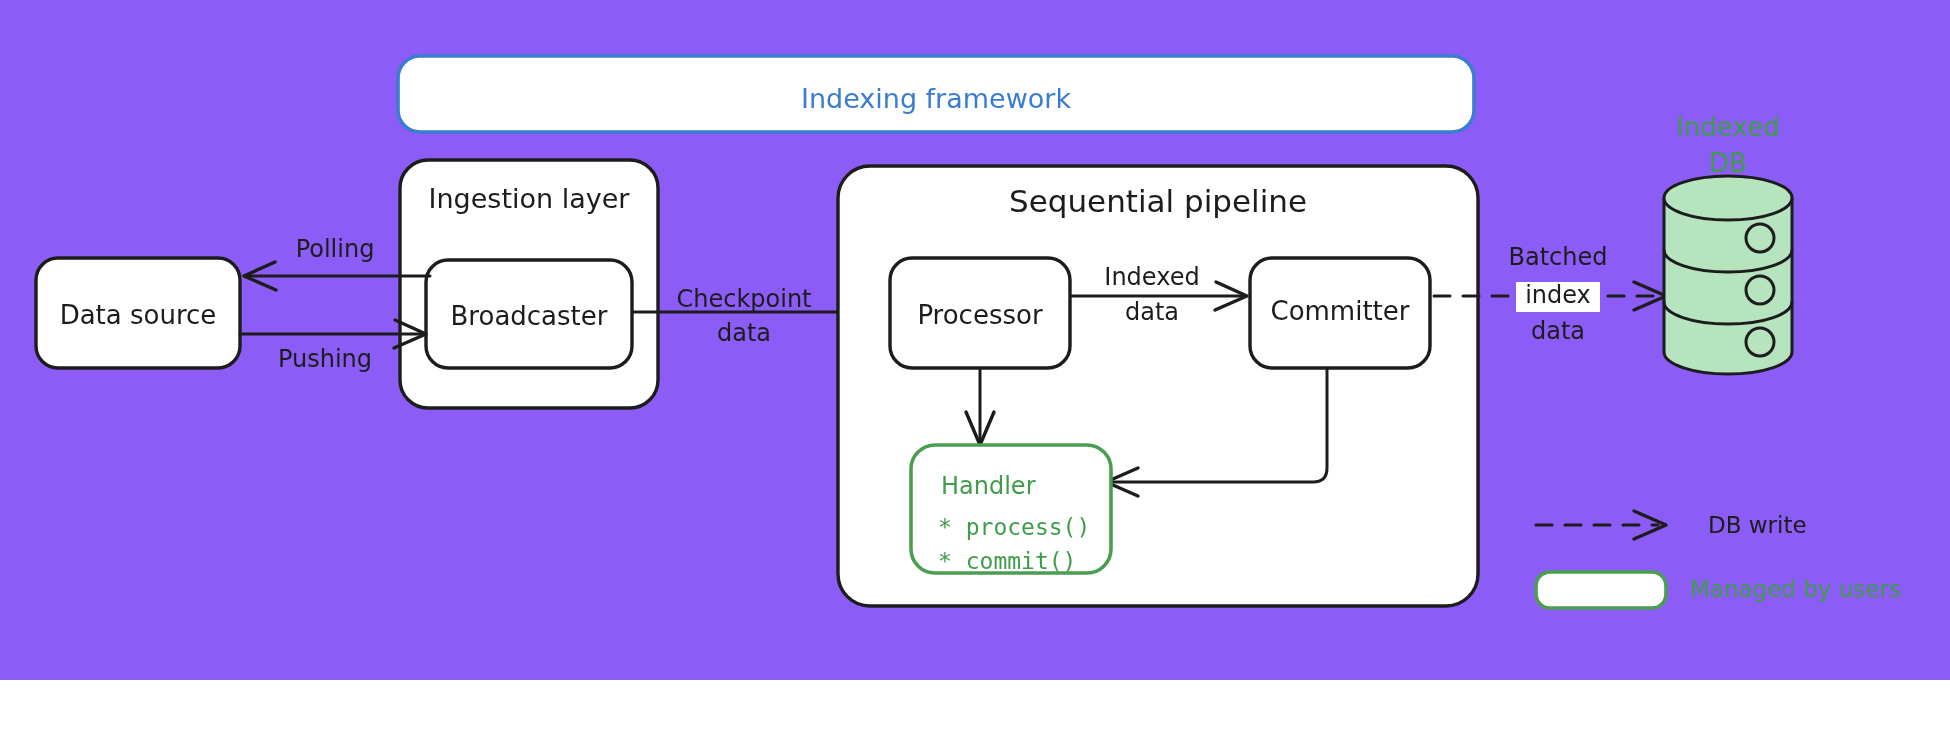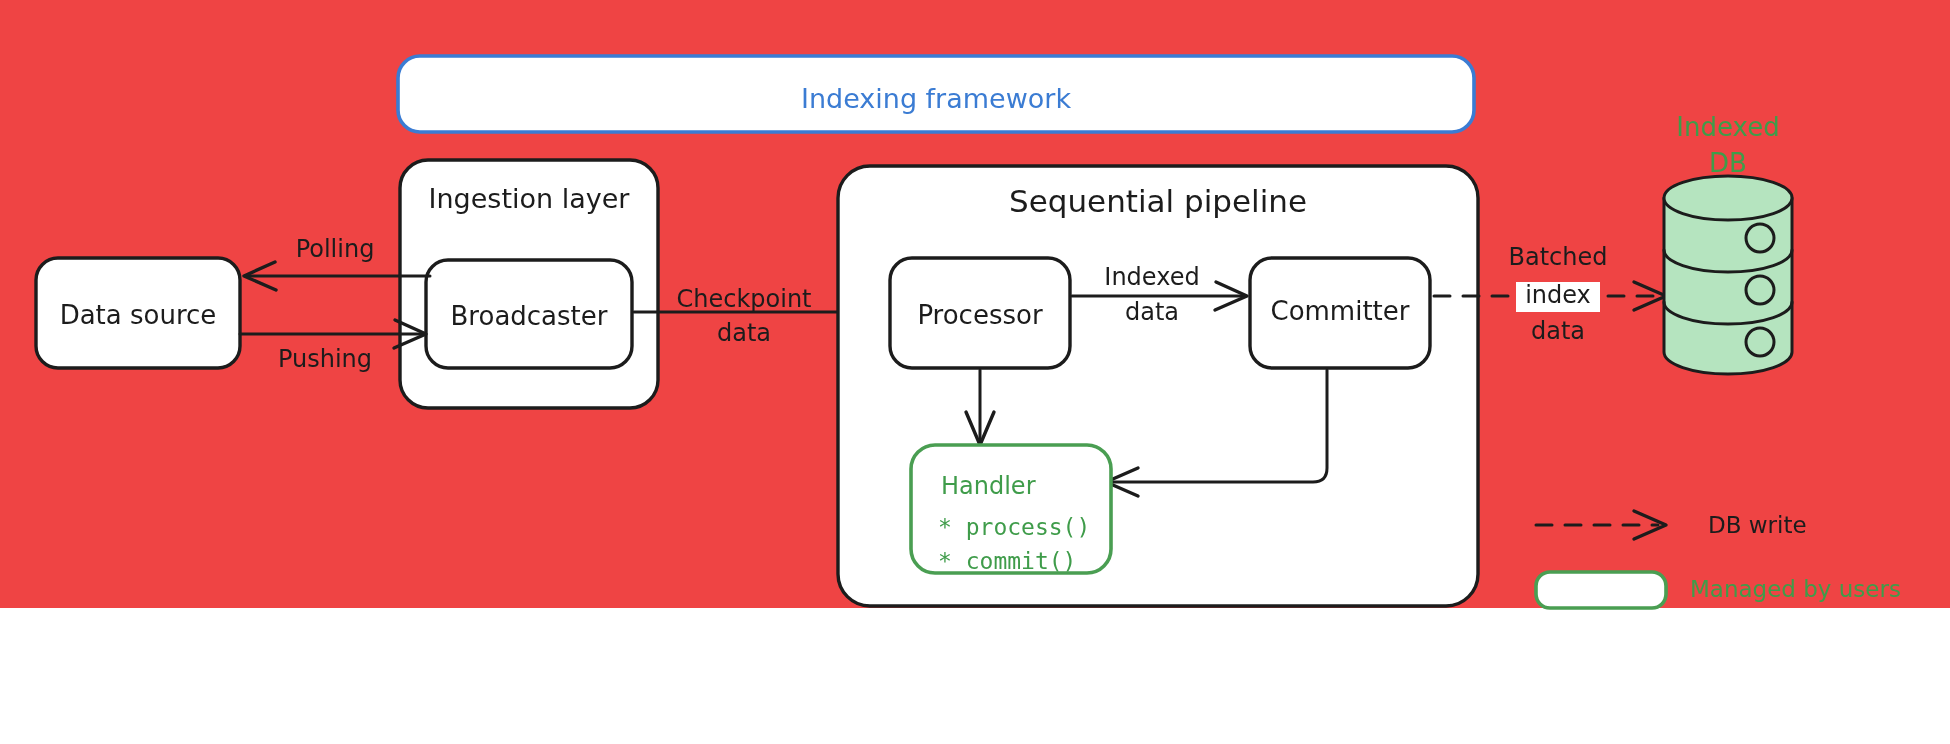--- a/index.html
+++ b/index.html
@@ -2,21 +2,21 @@
 <html><head>
 <meta charset="utf-8">
 <title>Indexing framework architecture</title>
 <style>
   html,body{margin:0;padding:0;background:#ffffff;}
   body{
     width:1950px;height:744px;overflow:hidden;
     font-family:"DejaVu Sans", sans-serif;
     -webkit-font-smoothing:antialiased;
   }
-  #canvas{position:relative;width:1950px;height:608px;background:#ef4444;}
+  #canvas{position:relative;width:1950px;height:680px;background:#8b5cf6;}
 
   svg#diagram{position:absolute;left:0;top:0;width:1950px;height:744px;}
 
   
   .hand{
     font-family:"DejaVu Sans", sans-serif;
     font-weight:400;
     fill:#1c1c1c;
     dominant-baseline:middle;
   }

